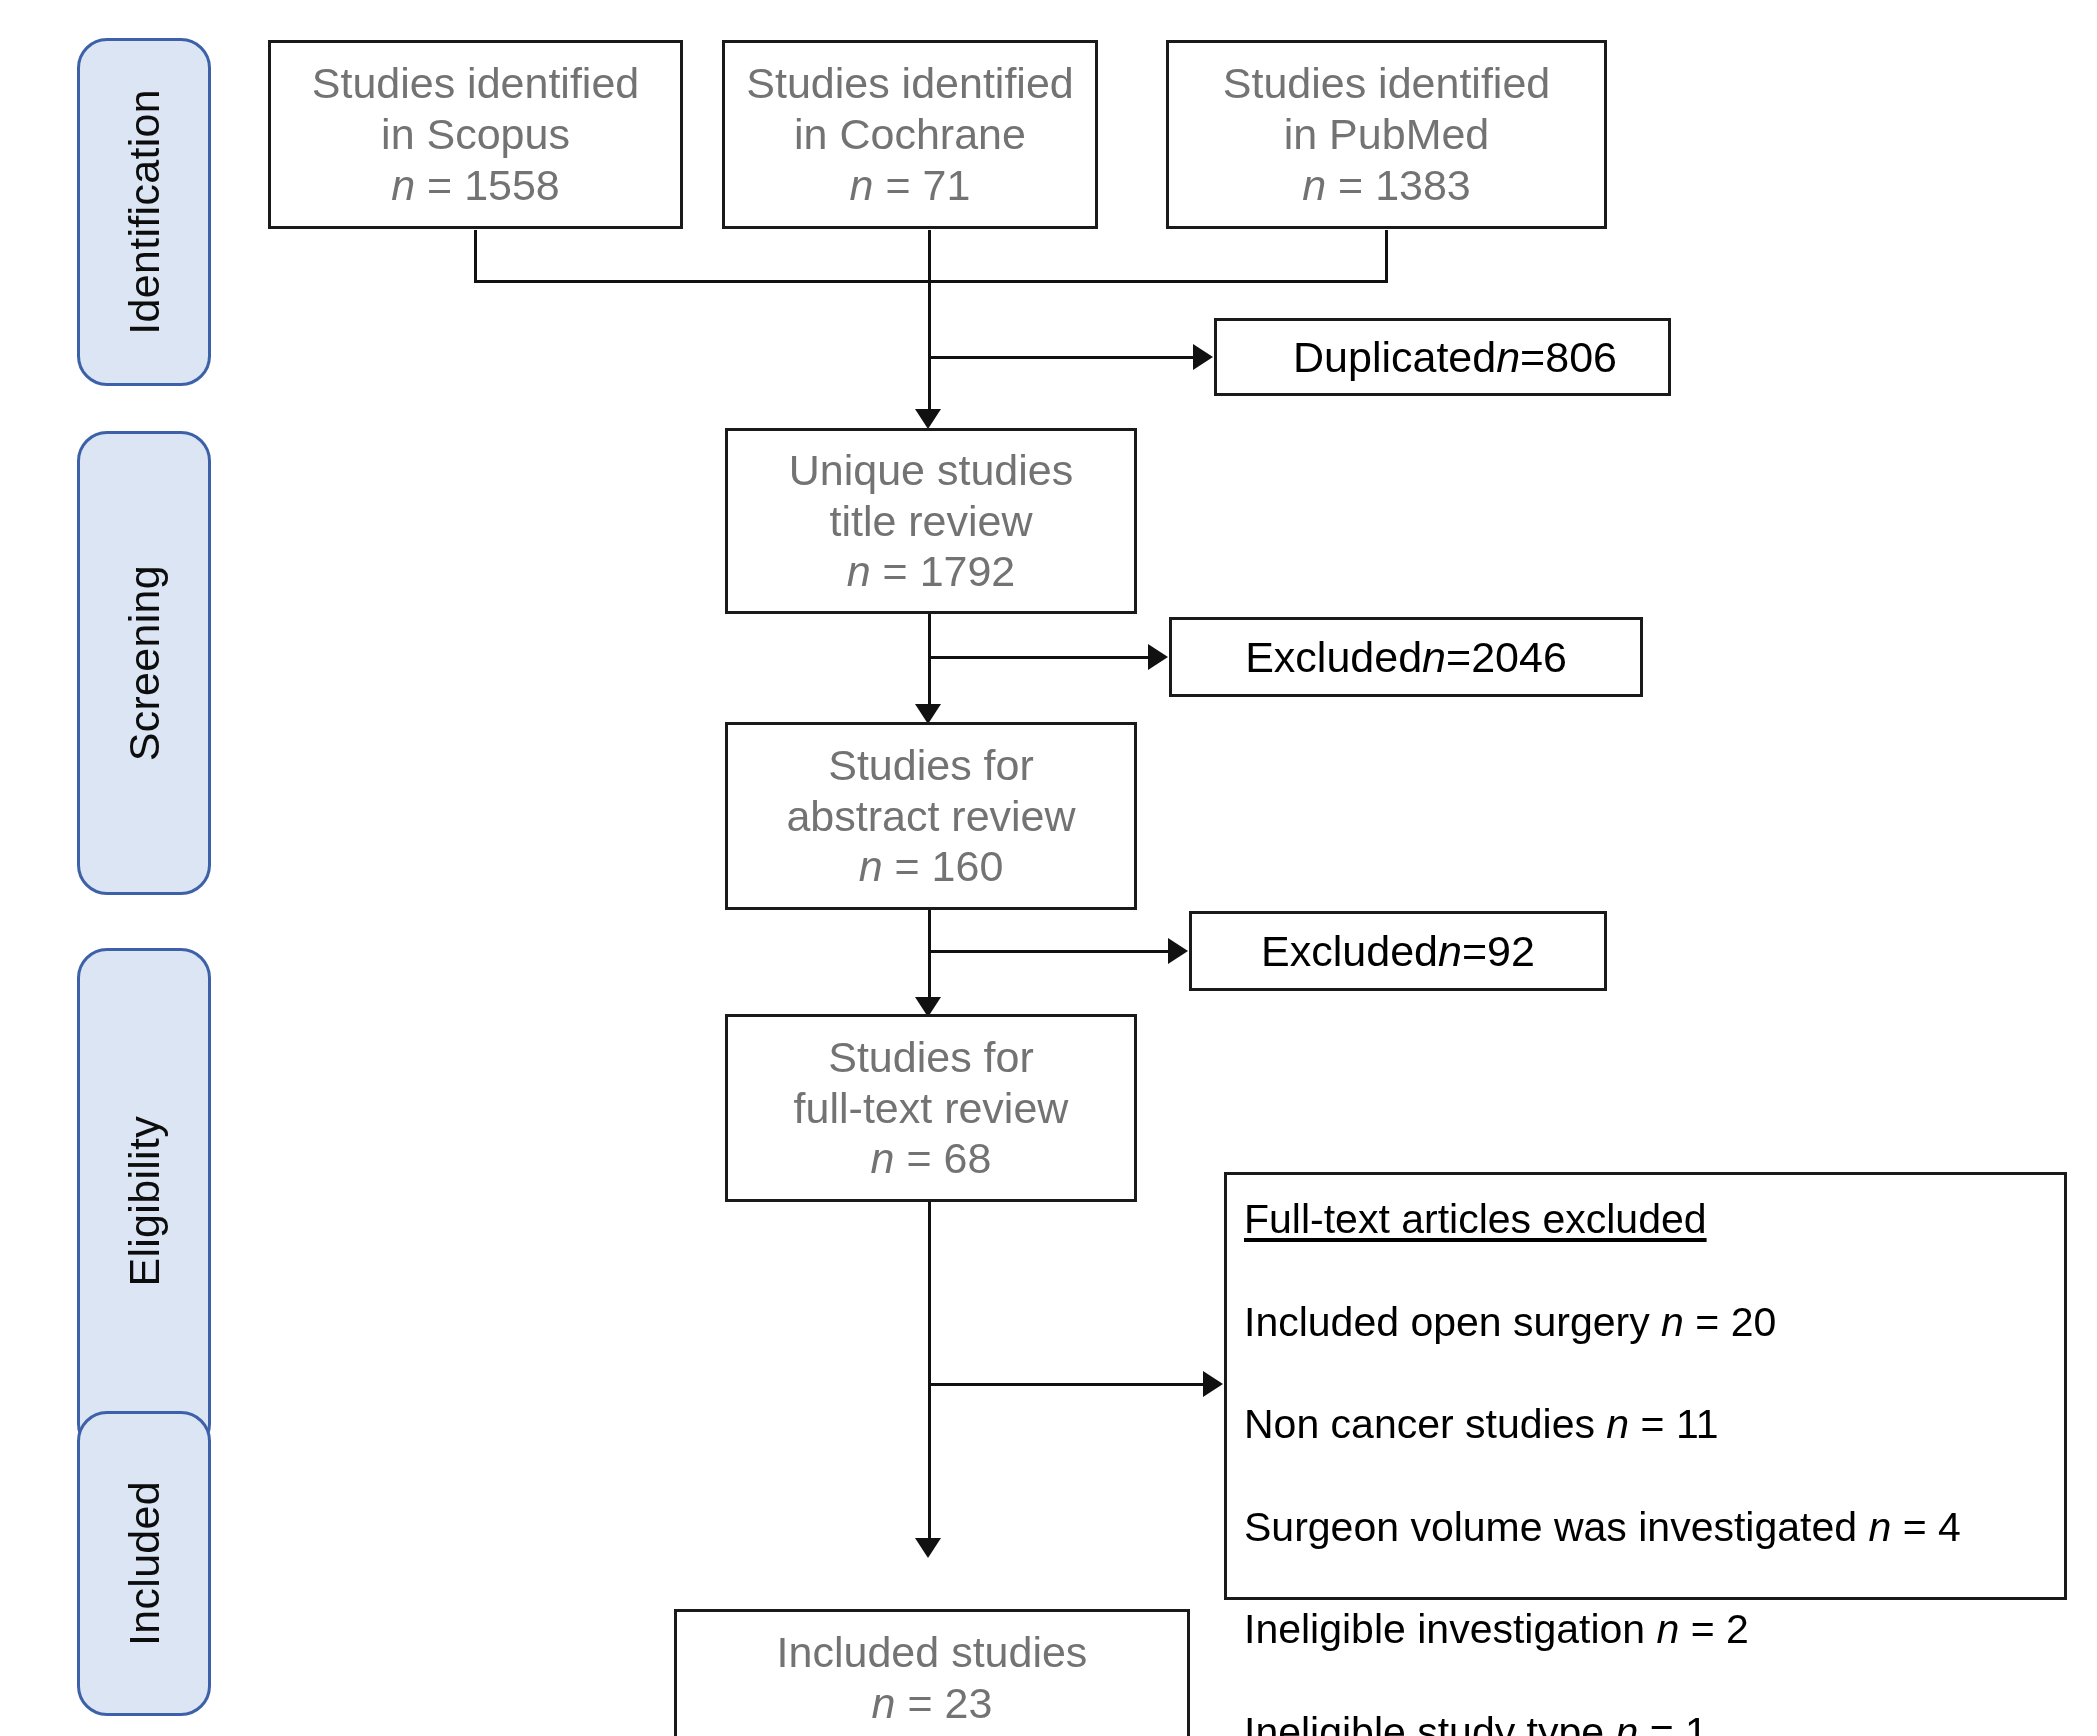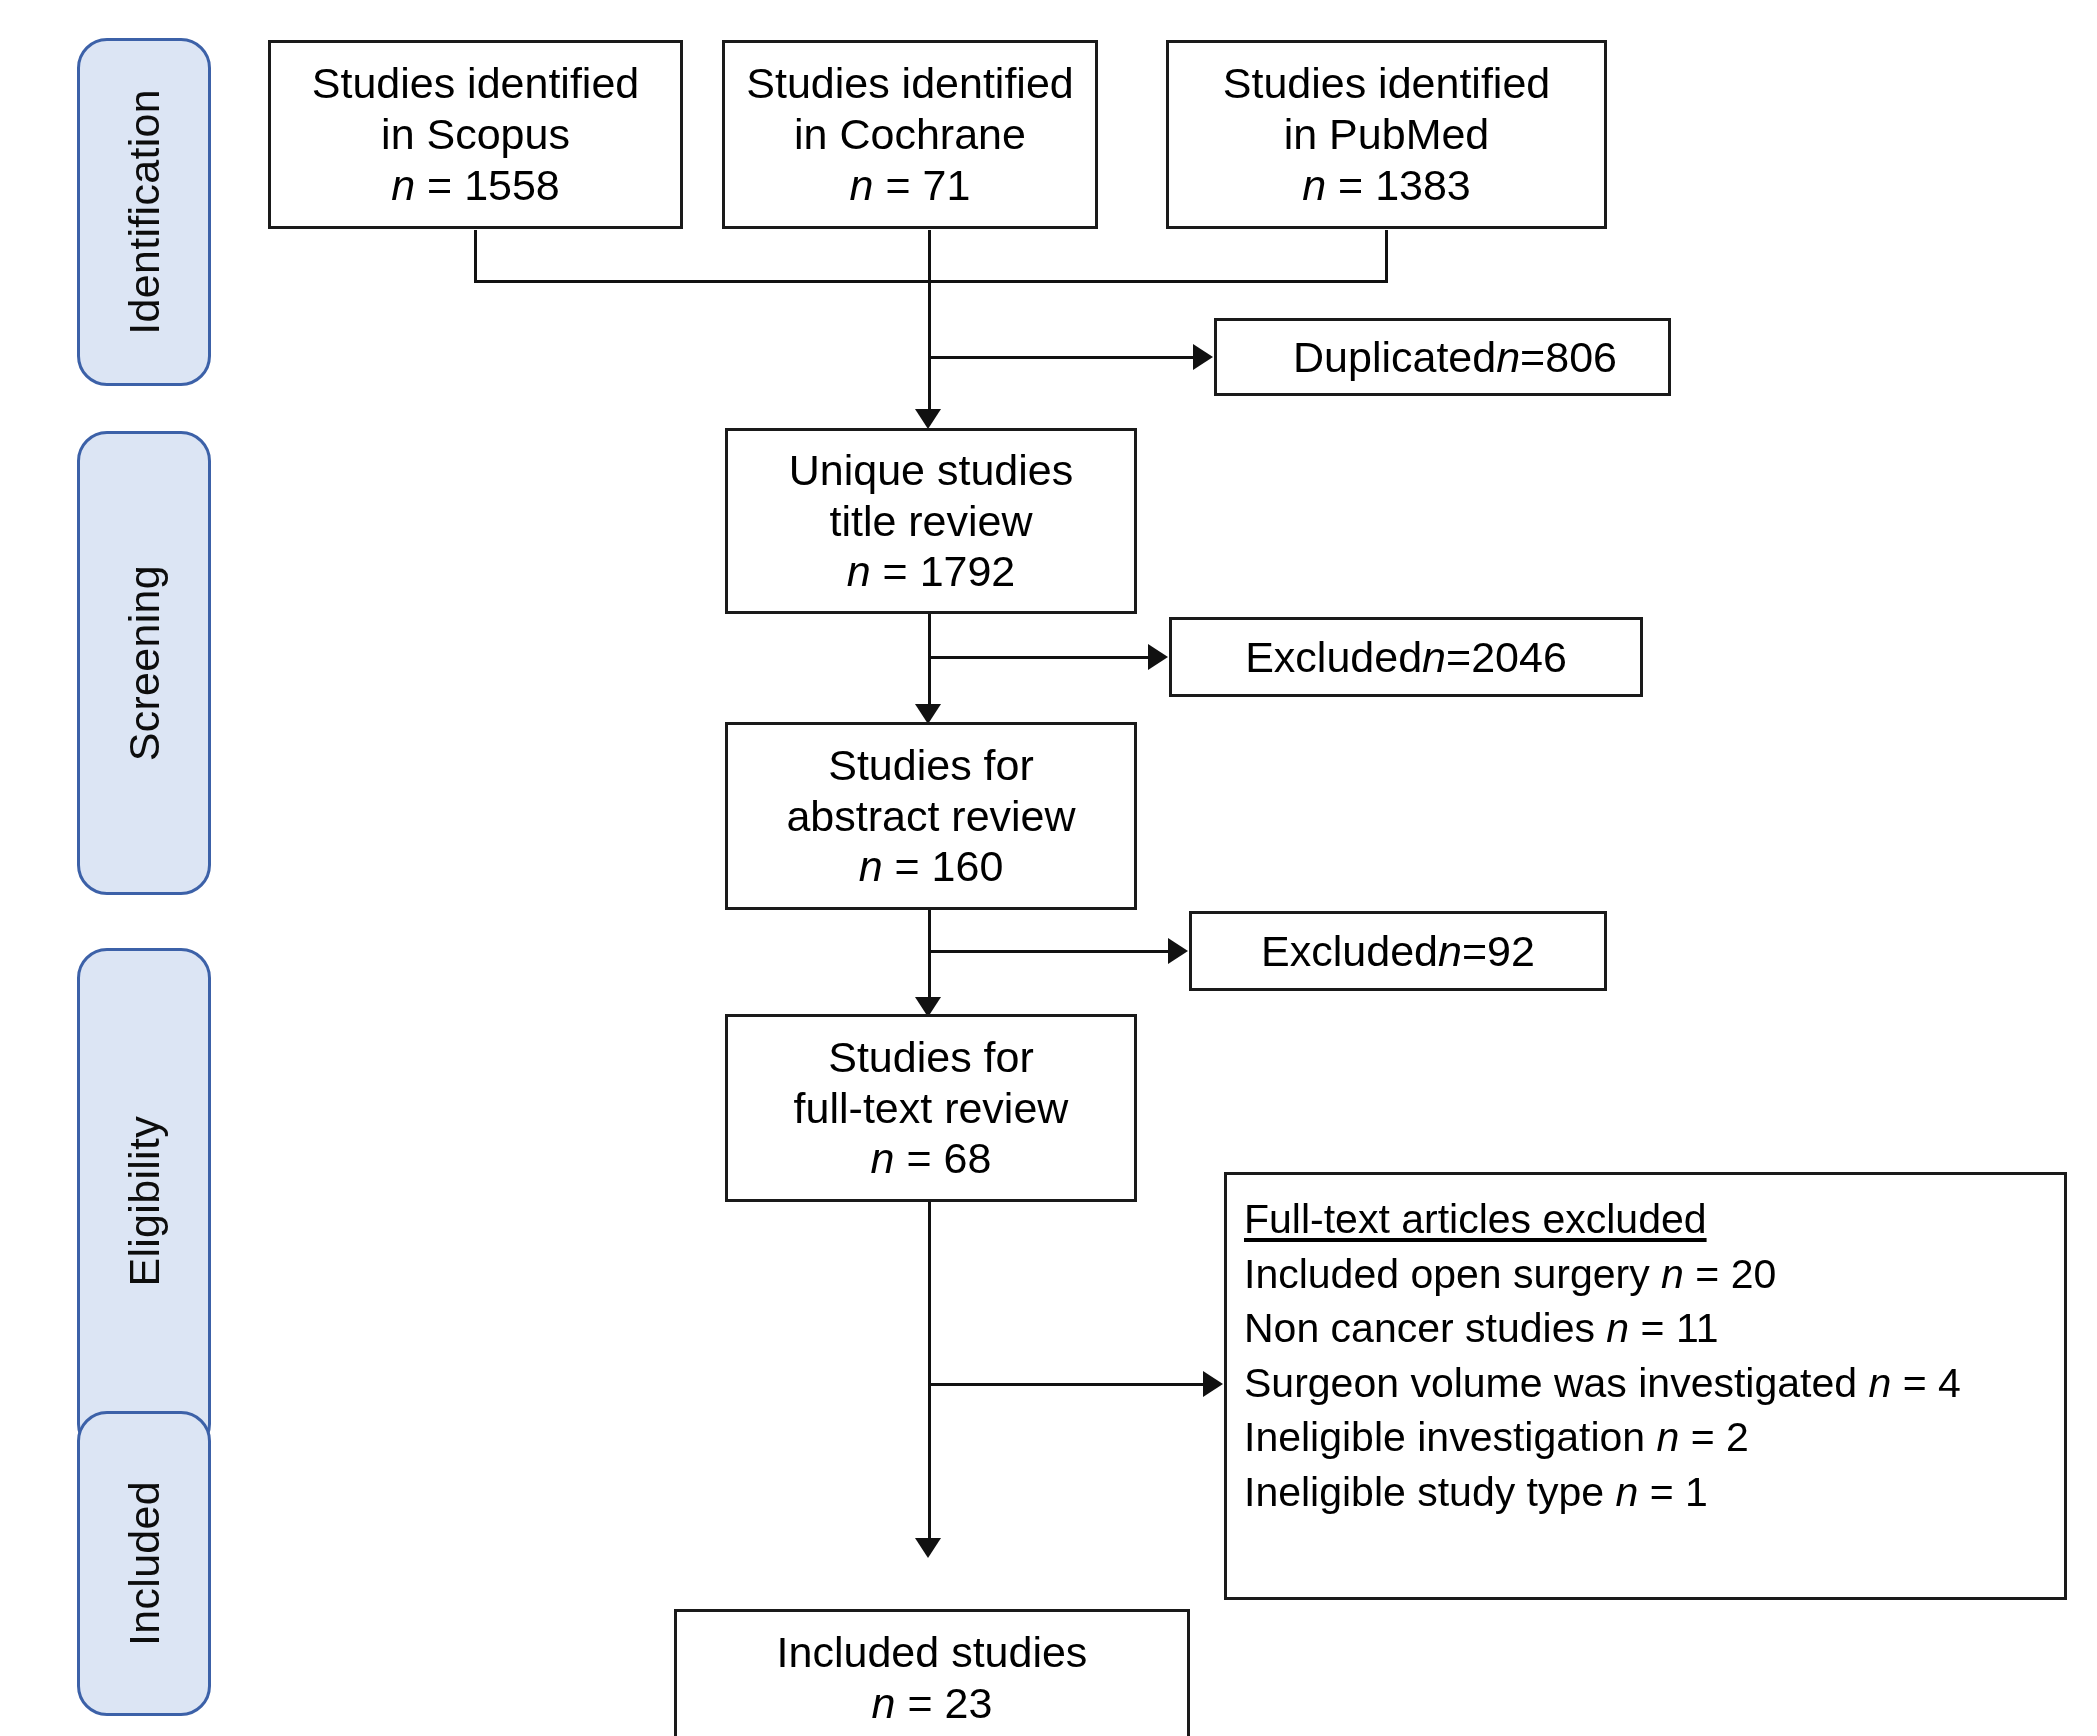--- a/index.html
+++ b/index.html
@@ -46,21 +46,21 @@
     background: #ffffff;
     border: 3.3px solid #1a1a1a;
     box-sizing: border-box;
     display: flex;
     flex-direction: column;
     align-items: center;
     justify-content: center;
     text-align: center;
     line-height: 1.18;
     font-size: 43px;
-    color: #000000;
+    color: #737373;
     padding: 2.6px 6.5px;
   }
   .pbox .ln { white-space: nowrap; display: block; }
 
   
   .sidebox {
     position: absolute;
     background: #ffffff;
     border: 3.3px solid #1a1a1a;
     box-sizing: border-box;
@@ -83,20 +83,21 @@
   }
   .reasons-box .reasons-title {
     text-decoration: underline;
     text-underline-offset: 4.6px;
     white-space: nowrap;
     display: block;
   }
   .reasons-box .reason-item {
     white-space: nowrap;
     display: block;
+    margin-top: 48px;
   }
 
   em.nvar { font-style: italic; }
 
   
   .ln-v, .ln-h {
     position: absolute;
     background: #111111;
   }
   .ln-v { width: 3.3px; }

